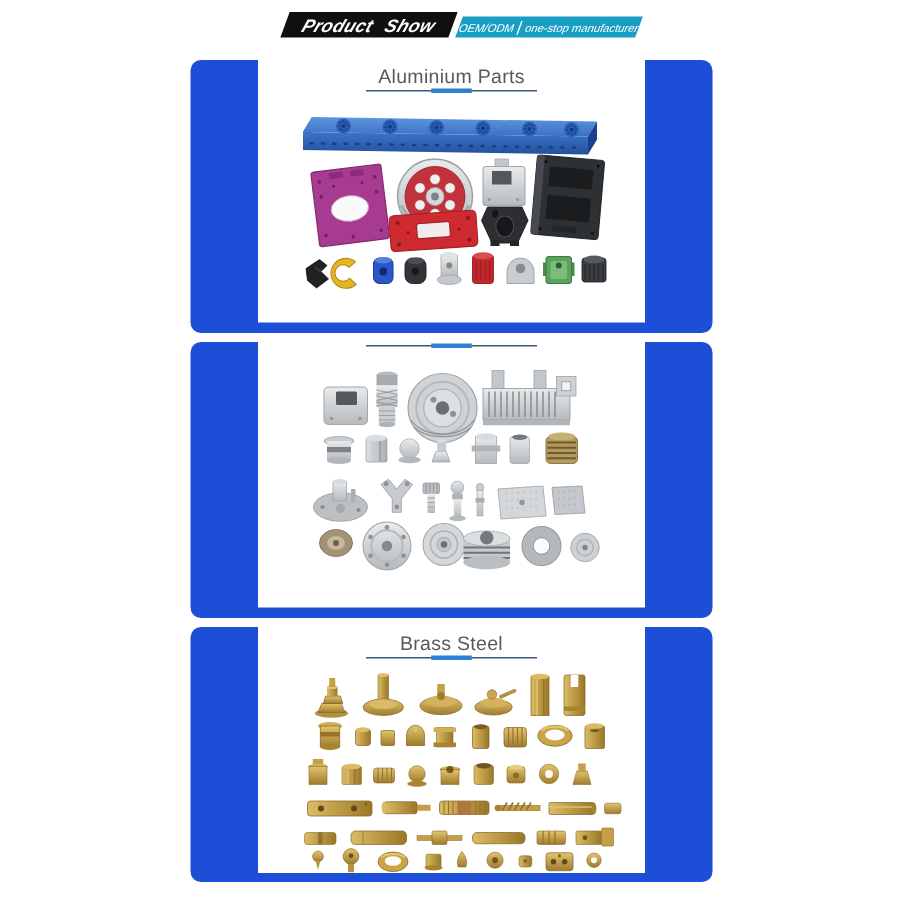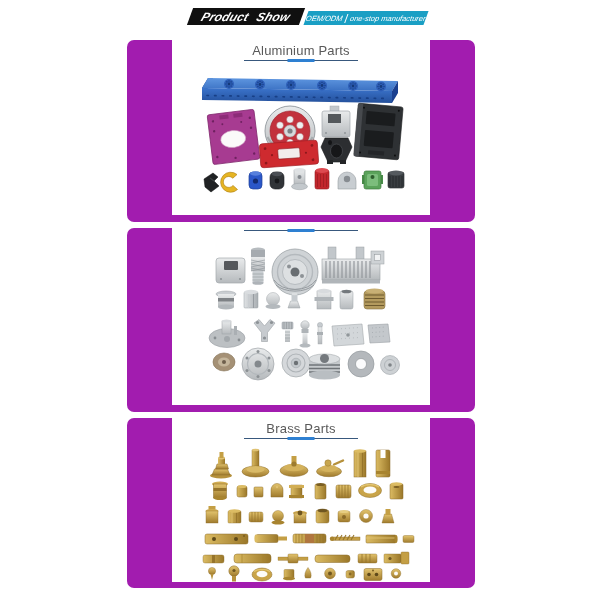--- a/index.html
+++ b/index.html
@@ -23,21 +23,21 @@
   .ribbon-cyan{
     position:absolute;left:306px;top:11px;width:120px;height:14px;
     background:#1a9fc4;transform:skewX(-20deg);
     display:flex;align-items:center;justify-content:center;gap:3px;
     padding:0 2px;box-sizing:border-box;
   }
   .ribbon-cyan span{color:#fff;font-size:7.5px;white-space:nowrap;}
   .vbar{width:1.5px;height:9px;background:#fff;display:inline-block;flex:none;}
 
   
-  .card{position:absolute;left:127px;width:348px;background:#a21caf;border-radius:7px;}
+  .card{position:absolute;left:127px;width:348px;background:#1d4ed8;border-radius:7px;}
   .c1{top:40px;height:182px;}
   .c2{top:228px;height:184px;}
   .c3{top:418px;height:170px;}
   .panel{position:absolute;left:45px;top:0;width:258px;background:#ffffff;}
   .c1 .panel{height:175px;}
   .c2 .panel{height:177px;}
   .c3 .panel{height:164px;}
 
   .sec-title{
     padding-top:3px;text-align:center;font-size:13px;color:#595959;
@@ -394,21 +394,21 @@
           <circle cx="218" cy="130" r="9.5" fill="#cdd1d4" stroke="#a0a5a9" stroke-width=".6"></circle>
           <circle cx="218" cy="130" r="5.5" fill="none" stroke="#b0b5b9" stroke-width="1"></circle>
           <circle cx="218" cy="130" r="1.8" fill="#7e8387"></circle>
         </g>
       </svg>
     </div>
   </section>
 
   <section class="card c3">
     <div class="panel">
-      <div class="sec-title">Brass Parts</div>
+      <div class="sec-title">Brass Steel</div>
       <div class="underline">
           <span class="seg"></span>
         </div>
       <svg class="photo" width="258" height="139" viewBox="0 0 258 139">
         <g>
           <ellipse cx="49" cy="32.5" rx="11" ry="3" fill="#b6913c"></ellipse>
           <path d="M40,32 l2.5,-6 h13 l2.5,6 z" fill="url(#brassV)" stroke="#8a6a28" stroke-width=".5"></path>
           <path d="M43.5,26 l1.5,-5 h10 l1.5,5 z" fill="url(#brassV)" stroke="#8a6a28" stroke-width=".5"></path>
           <rect x="46" y="15" width="7" height="6" fill="url(#brassH)"></rect>
           <ellipse cx="49.5" cy="15" rx="3.5" ry="1.4" fill="#e0c272"></ellipse>

